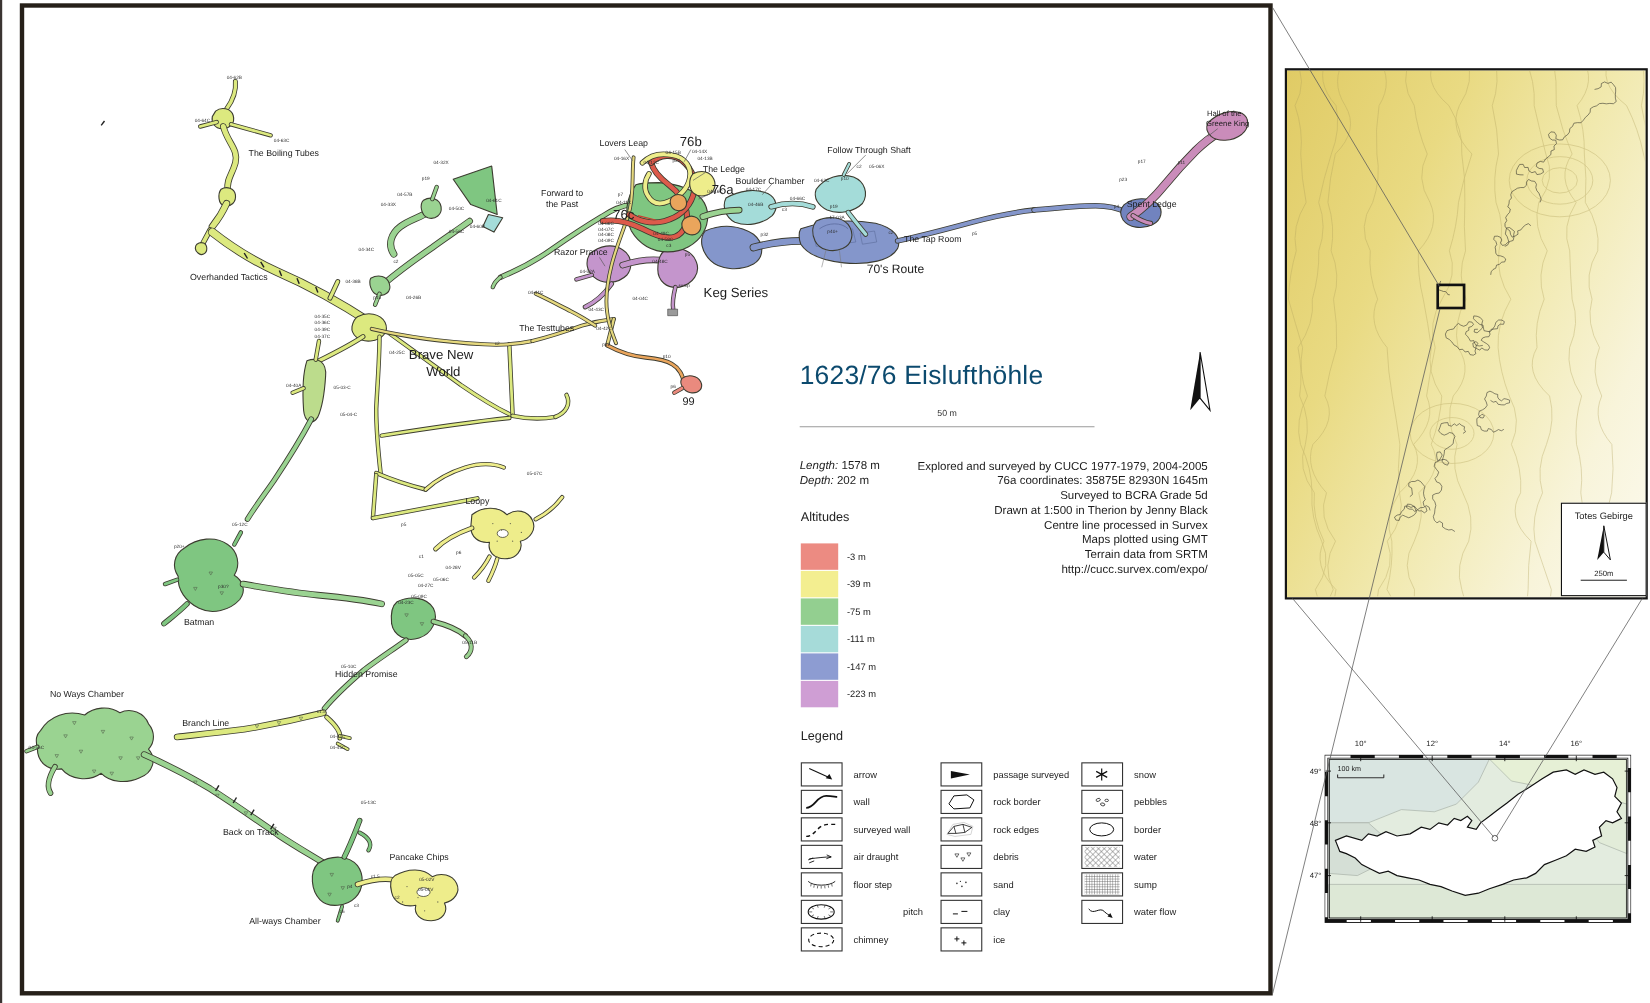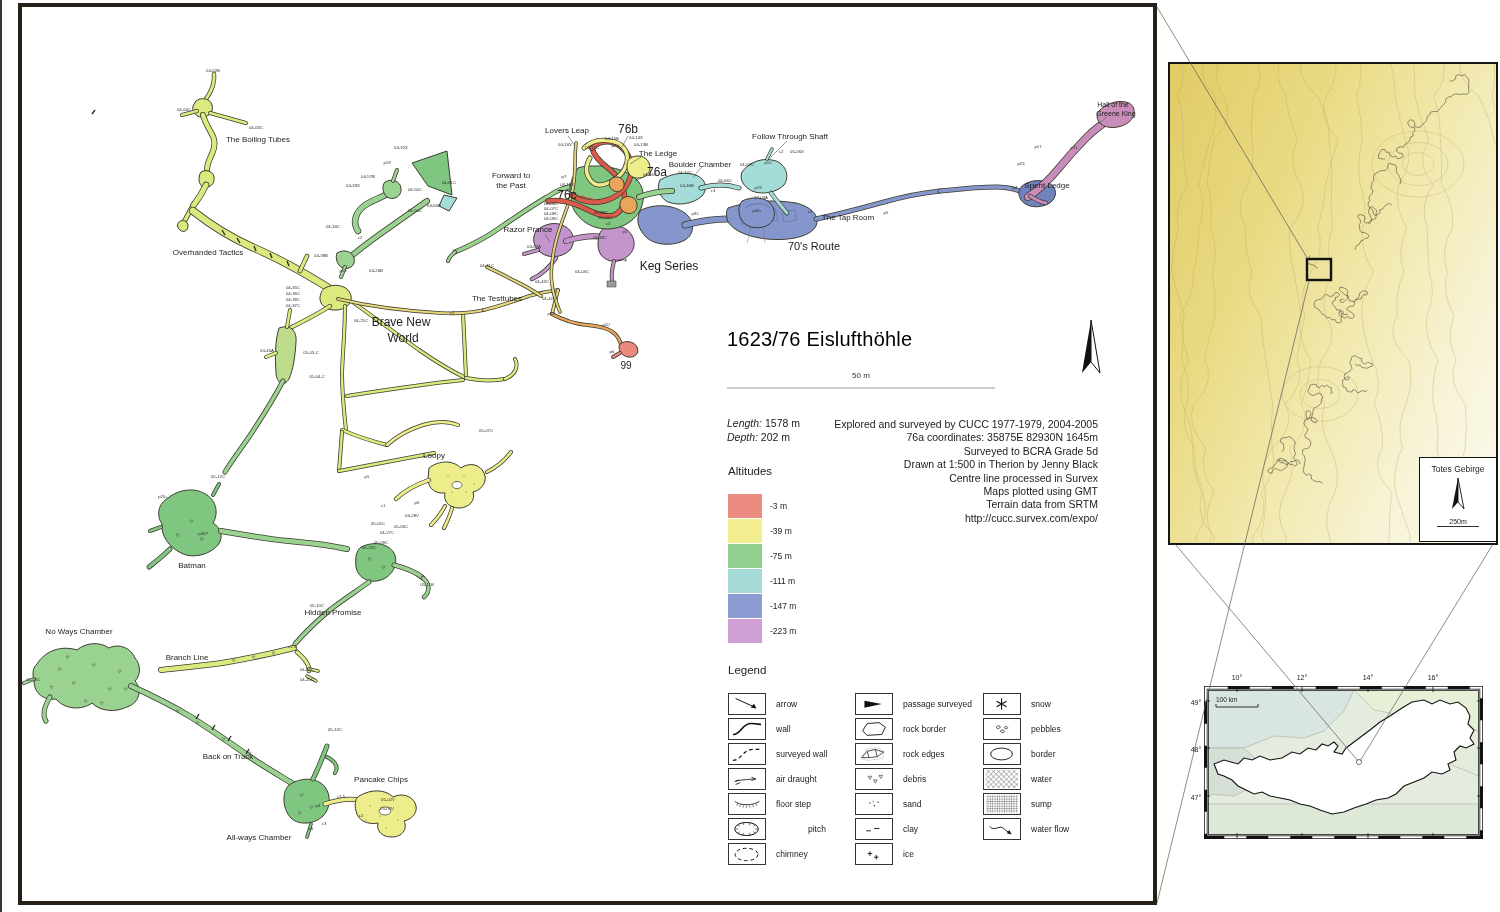--- a/index.html
+++ b/index.html
@@ -8,21 +8,21 @@
        font-family:"Liberation Sans",sans-serif;color:#1c1c1c;}
   .abs{position:absolute;}
   #page-edge{left:0;top:0;width:2px;height:912px;background:#3a3432;}
   #main-panel{left:18px;top:3px;width:1139px;height:902px;border:4px solid #262019;box-sizing:border-box;background:#fff;}
   #cave-svg{left:0;top:0;pointer-events:none;}
   #label-layer{left:0;top:0;width:1500px;height:912px;pointer-events:none;}
   .ml{position:absolute;transform:translate(-50%,-50%);white-space:nowrap;font-size:8px;line-height:1;color:#1c1c1c;}
   .ent{font-size:12px;}
   .st{position:absolute;transform:translate(-50%,-50%);white-space:nowrap;font-size:4.3px;line-height:1;color:#2e2e2e;}
   .ovn{position:absolute;transform:translate(-50%,-50%);white-space:nowrap;font-size:11.5px;color:#111;}
-  #page-title{left:727px;top:328px;font-size:20px;letter-spacing:.2px;color:#000000;}
+  #page-title{left:727px;top:328px;font-size:24px;letter-spacing:.2px;color:#0c4a6e;}
   #scale-label{left:830px;top:371px;width:62px;text-align:center;font-size:8px;color:#333;}
   #stats{left:727px;top:416px;font-size:10.5px;line-height:14px;}
   #stats .lab{font-style:italic;}
   #credits{left:700px;top:418px;width:398px;text-align:right;font-size:10.5px;line-height:13.4px;}
   #alt-block{left:728px;top:465px;width:130px;height:185px;}
   #alt-heading,#legend-heading{font-size:11.5px;color:#222;}
   .swatch{position:absolute;width:34px;height:24px;}
   .swlab{position:absolute;left:42px;font-size:8.5px;line-height:1;}
   #legend-block{left:728px;top:664px;width:345px;height:215px;}
   .lgbox{position:absolute;width:38px;height:22px;border:1px solid #333;background:#fff;box-sizing:border-box;}
@@ -319,21 +319,21 @@
     <div class="ml" style="left: 1116px; top: 113px; font-size: 7px;">Greene King</div>
     <div class="ml" style="left: 1047px; top: 186px;">Spent Ledge</div>
     <div class="ml" style="left: 848px; top: 218px;">The Tap Room</div>
     <div class="ml" style="left: 814px; top: 246px; font-size: 11px;">70's Route</div>
     <div class="ml" style="left: 669px; top: 266px; font-size: 12px;">Keg Series</div>
     <div class="ml" style="left: 528px; top: 230px;">Razor Prance</div>
     <div class="ml" style="left: 511px; top: 176px;">Forward to</div>
     <div class="ml" style="left: 511px; top: 186px;">the Past</div>
     <div class="ml" style="left: 497px; top: 299px;">The Testtubes</div>
     <div class="ml" style="left: 434px; top: 456px;">Loopy</div>
-    <div class="ml" style="left: 192px; top: 566px;">Batman</div>
+    <div class="ml" style="left: 181px; top: 566px;">Batman</div>
     <div class="ml" style="left: 333px; top: 613px;">Hidden Promise</div>
     <div class="ml" style="left: 79px; top: 632px;">No Ways Chamber</div>
     <div class="ml" style="left: 187px; top: 658px;">Branch Line</div>
     <div class="ml" style="left: 228px; top: 757px;">Back on Track</div>
     <div class="ml" style="left: 259px; top: 838px;">All-ways Chamber</div>
     <div class="ml" style="left: 381px; top: 780px;">Pancake Chips</div>
     <div class="ml ent" style="left: 628px; top: 129px; font-size: 12px;">76b</div>
     <div class="ml ent" style="left: 657px; top: 172px; font-size: 12px;">76a</div>
     <div class="ml ent" style="left: 567px; top: 195px; font-size: 12px;">76c</div>
     <div class="ml ent" style="left: 626px; top: 366px; font-size: 10px;">99</div>
@@ -518,21 +518,21 @@
       <div class="lglab" style="left: 48px; top: 111px;">air draught</div>
       <div class="lgbox" style="left: 0px; top: 129px;"><svg width="36" height="20" viewBox="0 0 37 22">
           <path d="M5,8 C10,13 26,13 32,8" stroke="#111" stroke-width=".9" fill="none"></path>
           <path d="M8,10.5 l-.5,2.5 M11,11.8 l-.4,2.5 M14.5,12.4 l-.3,2.6 M18,12.6 l0,2.6 M21.5,12.4 l.3,2.6 M25,11.8 l.4,2.5 M28.5,10.6 l.5,2.5" stroke="#111" stroke-width=".6" fill="none"></path>
         </svg></div>
       <div class="lglab" style="left: 48px; top: 136px;">floor step</div>
       <div class="lgbox" style="left: 0px; top: 154px;"><svg width="36" height="20" viewBox="0 0 37 22">
           <ellipse cx="18" cy="11" rx="13" ry="7.2" stroke="#111" stroke-width="1.1" fill="none"></ellipse>
           <path d="M6,11 l3,0 M8.2,6.5 l2.5,1.6 M14,4.2 l1,2.6 M22,4.2 l-1,2.6 M27.8,6.5 l-2.5,1.6 M30,11 l-3,0 M27.8,15.5 l-2.5,-1.6 M22,17.8 l-1,-2.6 M14,17.8 l1,-2.6 M8.2,15.5 l2.5,-1.6" stroke="#111" stroke-width=".6" fill="none"></path>
         </svg></div>
-      <div class="lglab" style="left: 47px; top: 161px; padding-left: 33px;">pitch</div>
+      <div class="lglab" style="left: 60px; top: 161px; padding-left: 33px;">pitch</div>
       <div class="lgbox" style="left: 0px; top: 179px;"><svg width="36" height="20" viewBox="0 0 37 22">
           <ellipse cx="18" cy="11.5" rx="12.5" ry="6.8" stroke="#111" stroke-width="1.1" fill="none" stroke-dasharray="4 3"></ellipse>
         </svg></div>
       <div class="lglab" style="left: 48px; top: 186px;">chimney</div>
       <div class="lgbox" style="left: 127px; top: 29px;"><svg width="36" height="20" viewBox="0 0 37 22">
           <polygon points="8,7.5 27,11 8,15" fill="#111"></polygon>
         </svg></div>
       <div class="lglab" style="left: 175px; top: 36px;">passage surveyed</div>
       <div class="lgbox" style="left: 127px; top: 54px;"><svg width="36" height="20" viewBox="0 0 37 22">
           <polygon points="6,13 11,5 24,4 31,9 27,17 11,18" fill="none" stroke="#111" stroke-width="1"></polygon>

